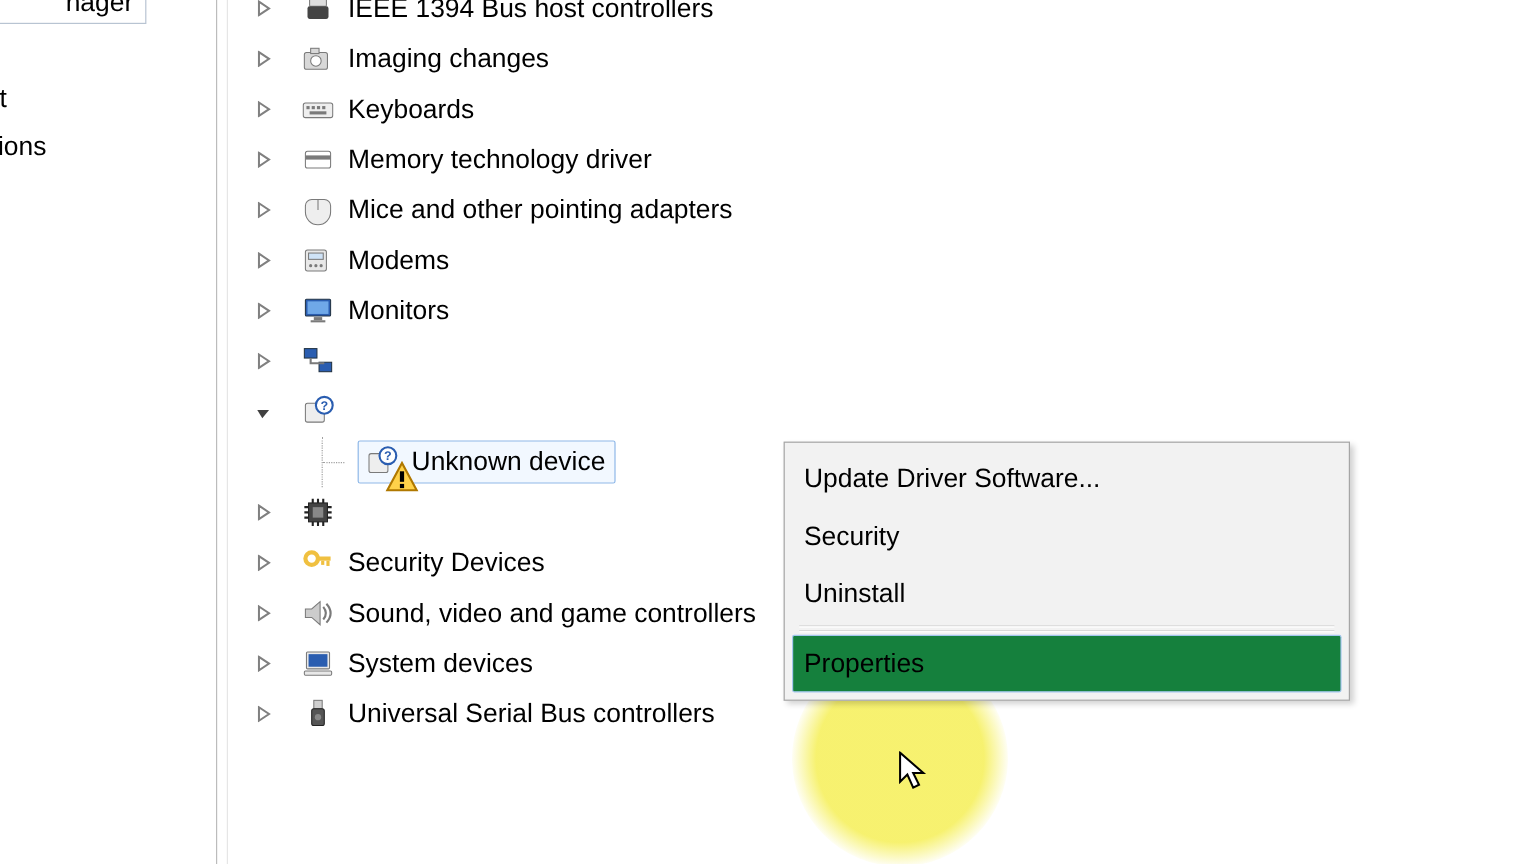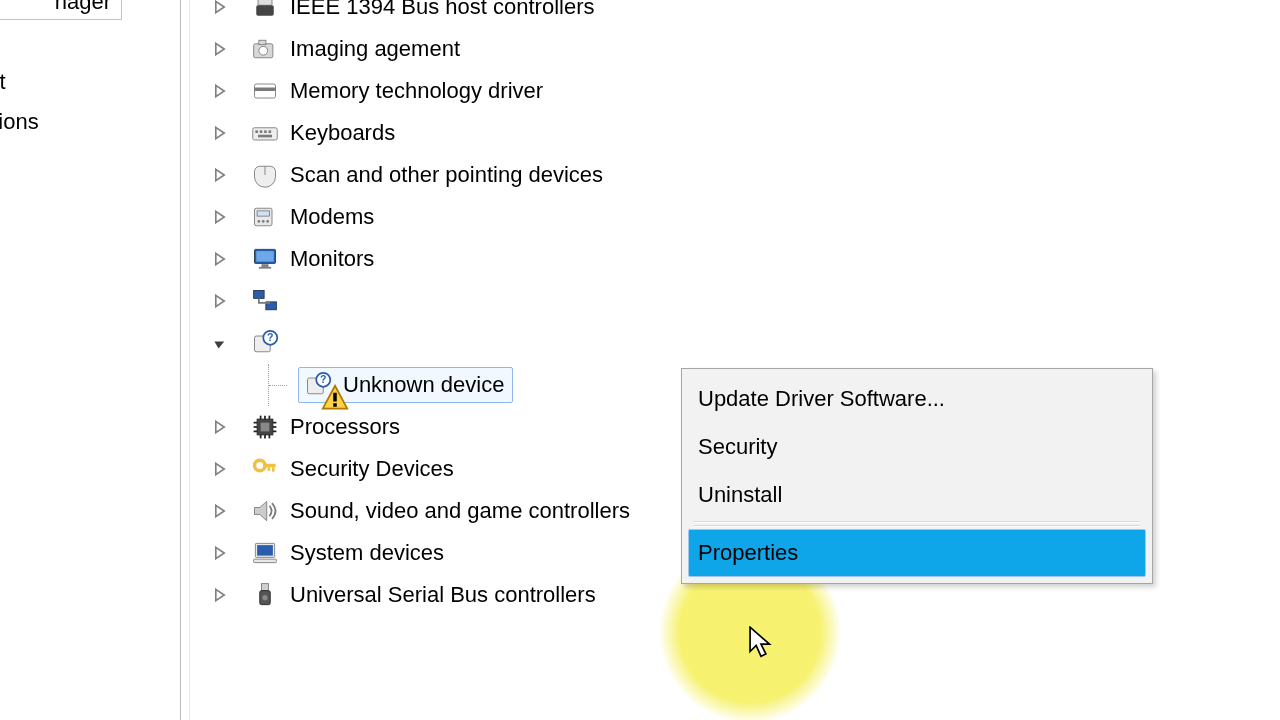--- a/index.html
+++ b/index.html
@@ -36,27 +36,27 @@
     border-left:1px dotted #a0a0a0;}
   .row.child .dots:before{content:"";position:absolute;left:0;top:21px;
     width:18px;border-top:1px dotted #a0a0a0;}
   .sel{display:inline-flex;align-items:center;height:34px;padding:0 8px 0 4px;
     border:1px solid #8fb8e8;background:#f2f8ff;border-radius:2px;}
   .warn{position:absolute;width:16px;height:16px;left:18px;top:14px;}
 
   
   .menu{position:absolute;left:653px;top:368px;width:470px;
     background:#f2f2f2;border:1px solid #a6a6a6;
-    box-shadow:3px 3px 5px rgba(0,0,0,.18);margin-left:28px;}
+    box-shadow:3px 3px 5px rgba(0,0,0,.18);}
   .menu-pad{padding:6px 6px;}
   .mi{height:48px;line-height:48px;padding:0 10px;border-radius:2px;
     white-space:nowrap;}
   .msep{height:0;margin:2px 6px;border-top:1px solid #d9d9d9;
     border-bottom:1px solid #ffffff;}
-  .mi.hover{background:#0ea5e9;border:1px solid #a3c6ee;height:46px;
+  .mi.hover{background:#15803d;border:1px solid #a3c6ee;height:46px;
     line-height:46px;padding:0 9px;}
 
   
   .hilite{position:absolute;left:660px;top:542px;width:180px;height:180px;
     border-radius:50%;
     background:radial-gradient(circle,#f5ef56 0%,#f5ef56 55%,rgba(245,239,86,0) 72%);
     opacity:.85;pointer-events:none;}
   .cursor{position:absolute;left:748px;top:626px;width:26px;height:34px;
     pointer-events:none;}
 </style>
@@ -98,35 +98,21 @@
             <path d="M2 1 L8 5 L2 9 Z" fill="none" stroke="#808080" stroke-width="1.2"></path>
           </svg>
         </span>
         <span class="ico">
           <svg viewBox="0 0 32 32">
             <rect x="3" y="10" width="22" height="16" rx="2" fill="#d8d8d8" stroke="#7a7a7a"></rect>
             <rect x="9" y="6" width="8" height="5" fill="#d8d8d8" stroke="#7a7a7a"></rect>
             <circle cx="14" cy="18" r="5" fill="#fff" stroke="#7a7a7a"></circle>
           </svg>
         </span>
-        <span class="lbl">Imaging agement</span>
-      </div>
-      <div class="row">
-        <span class="exp">
-          <svg viewBox="0 0 10 10">
-            <path d="M2 1 L8 5 L2 9 Z" fill="none" stroke="#808080" stroke-width="1.2"></path>
-          </svg>
-        </span>
-        <span class="ico">
-          <svg viewBox="0 0 32 32">
-            <rect x="4" y="8" width="24" height="16" rx="2" fill="#fff" stroke="#7a7a7a"></rect>
-            <rect x="4" y="12" width="24" height="4" fill="#7a7a7a"></rect>
-          </svg>
-        </span>
-        <span class="lbl">Memory technology driver</span>
+        <span class="lbl">Imaging changes</span>
       </div>
       <div class="row">
         <span class="exp">
           <svg viewBox="0 0 10 10">
             <path d="M2 1 L8 5 L2 9 Z" fill="none" stroke="#808080" stroke-width="1.2"></path>
           </svg>
         </span>
         <span class="ico">
           <svg viewBox="0 0 32 32">
             <rect x="2" y="10" width="28" height="14" rx="2" fill="#eee" stroke="#7a7a7a"></rect>
@@ -140,25 +126,39 @@
         <span class="lbl">Keyboards</span>
       </div>
       <div class="row">
         <span class="exp">
           <svg viewBox="0 0 10 10">
             <path d="M2 1 L8 5 L2 9 Z" fill="none" stroke="#808080" stroke-width="1.2"></path>
           </svg>
         </span>
         <span class="ico">
           <svg viewBox="0 0 32 32">
+            <rect x="4" y="8" width="24" height="16" rx="2" fill="#fff" stroke="#7a7a7a"></rect>
+            <rect x="4" y="12" width="24" height="4" fill="#7a7a7a"></rect>
+          </svg>
+        </span>
+        <span class="lbl">Memory technology driver</span>
+      </div>
+      <div class="row">
+        <span class="exp">
+          <svg viewBox="0 0 10 10">
+            <path d="M2 1 L8 5 L2 9 Z" fill="none" stroke="#808080" stroke-width="1.2"></path>
+          </svg>
+        </span>
+        <span class="ico">
+          <svg viewBox="0 0 32 32">
             <path d="M10 6 h12 a6 6 0 0 1 6 6 v6 a12 12 0 0 1 -24 0 v-6 a6 6 0 0 1 6 -6 z" fill="#eee" stroke="#7a7a7a"></path>
             <line x1="16" y1="6" x2="16" y2="16" stroke="#7a7a7a"></line>
           </svg>
         </span>
-        <span class="lbl">Scan and other pointing devices</span>
+        <span class="lbl">Mice and other pointing adapters</span>
       </div>
       <div class="row">
         <span class="exp">
           <svg viewBox="0 0 10 10">
             <path d="M2 1 L8 5 L2 9 Z" fill="none" stroke="#808080" stroke-width="1.2"></path>
           </svg>
         </span>
         <span class="ico">
           <svg viewBox="0 0 32 32">
             <rect x="4" y="6" width="20" height="20" rx="2" fill="#e8e8e8" stroke="#7a7a7a"></rect>
@@ -256,21 +256,20 @@
               <line x1="25" y1="21" x2="29" y2="21"></line>
               <line x1="11" y1="3" x2="11" y2="7"></line>
               <line x1="16" y1="3" x2="16" y2="7"></line>
               <line x1="21" y1="3" x2="21" y2="7"></line>
               <line x1="11" y1="25" x2="11" y2="29"></line>
               <line x1="16" y1="25" x2="16" y2="29"></line>
               <line x1="21" y1="25" x2="21" y2="29"></line>
             </g>
           </svg>
         </span>
-        <span class="lbl">Processors</span>
       </div>
       <div class="row">
         <span class="exp">
           <svg viewBox="0 0 10 10">
             <path d="M2 1 L8 5 L2 9 Z" fill="none" stroke="#808080" stroke-width="1.2"></path>
           </svg>
         </span>
         <span class="ico">
           <svg viewBox="0 0 32 32">
             <circle cx="10" cy="12" r="6" fill="none" stroke="#f0c040" stroke-width="4"></circle>

